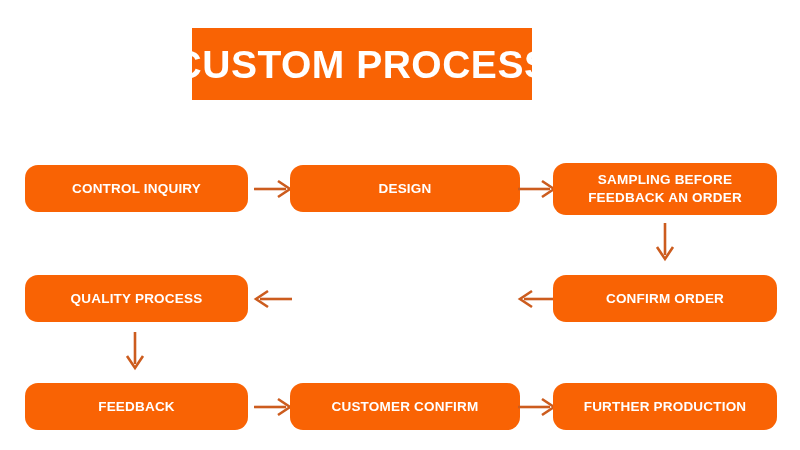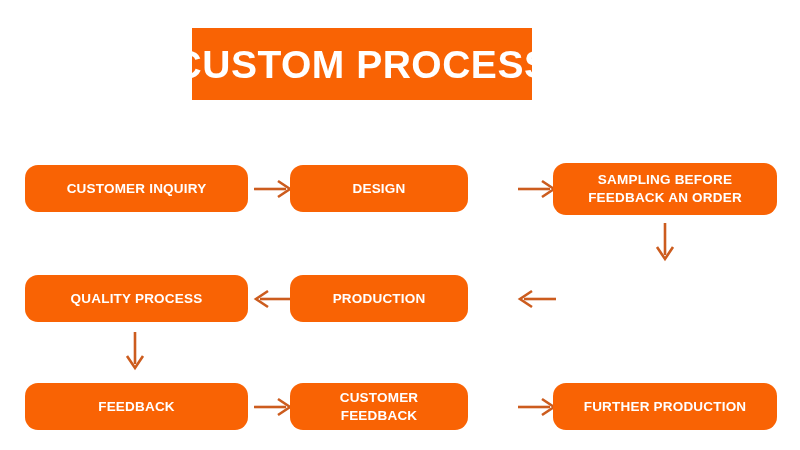--- a/index.html
+++ b/index.html
@@ -62,21 +62,21 @@
     text-align: center;
     line-height: 1.28;
     letter-spacing: 0.2px;
   }
   .pill.two-line .pill-text {
     line-height: 1.3;
   }
 
   
   .col-a { left: 25px;  width: 223px; }
-  .col-b { left: 290px; width: 178px; justify-content: center; }
+  .col-b { left: 290px; width: 230px; justify-content: center; }
   .col-c { left: 553px; width: 224px; }
 
   .row-1 { top: 165px; height: 47px; }
   .row-1.tall { top: 163px; height: 52px; align-items: center; }
   .row-2 { top: 275px; height: 47px; }
   .row-3 { top: 383px; height: 47px; }
 
   
   .arrow {
     position: absolute;
@@ -104,21 +104,21 @@
 </head>
 <body>
 
 <div id="canvas">
 
   <div class="title-banner">
     <span class="title-text">CUSTOM PROCESS</span>
   </div>
 
   <div class="pill col-a row-1">
-    <span class="pill-text">CUSTOMER INQUIRY</span>
+    <span class="pill-text">CONTROL INQUIRY</span>
   </div>
 
   <div class="arrow arrow-h ah-r1-1">
     <svg width="42" height="22" viewBox="0 0 42 22" fill="none" aria-hidden="true">
       <path d="M2 11 H34" stroke="currentColor" stroke-width="2.6" stroke-linecap="butt"></path>
       <path d="M26 3 L38 11 L26 19" stroke="currentColor" stroke-width="2.6" fill="none" stroke-linecap="butt" stroke-linejoin="miter"></path>
     </svg>
   </div>
 
   <div class="pill col-b row-1">
@@ -150,52 +150,52 @@
     <span class="pill-text">QUALITY PROCESS</span>
   </div>
 
   <div class="arrow arrow-h ah-r2-1">
     <svg width="42" height="22" viewBox="0 0 42 22" fill="none" aria-hidden="true">
       <path d="M40 11 H8" stroke="currentColor" stroke-width="2.6" stroke-linecap="butt"></path>
       <path d="M16 3 L4 11 L16 19" stroke="currentColor" stroke-width="2.6" fill="none" stroke-linecap="butt" stroke-linejoin="miter"></path>
     </svg>
   </div>
 
-  <div class="pill col-b row-2">
-    <span class="pill-text">PRODUCTION</span>
-  </div>
 
   <div class="arrow arrow-h ah-r2-2">
     <svg width="42" height="22" viewBox="0 0 42 22" fill="none" aria-hidden="true">
       <path d="M40 11 H8" stroke="currentColor" stroke-width="2.6" stroke-linecap="butt"></path>
       <path d="M16 3 L4 11 L16 19" stroke="currentColor" stroke-width="2.6" fill="none" stroke-linecap="butt" stroke-linejoin="miter"></path>
     </svg>
   </div>
 
+  <div class="pill col-c row-2">
+    <span class="pill-text">CONFIRM ORDER</span>
+  </div>
 
   <div class="arrow arrow-v av-left">
     <svg width="22" height="42" viewBox="0 0 22 42" fill="none" aria-hidden="true">
       <path d="M11 2 V34" stroke="currentColor" stroke-width="2.6" stroke-linecap="butt"></path>
       <path d="M3 26 L11 38 L19 26" stroke="currentColor" stroke-width="2.6" fill="none" stroke-linecap="butt" stroke-linejoin="miter"></path>
     </svg>
   </div>
 
   <div class="pill col-a row-3">
     <span class="pill-text">FEEDBACK</span>
   </div>
 
   <div class="arrow arrow-h ah-r3-1">
     <svg width="42" height="22" viewBox="0 0 42 22" fill="none" aria-hidden="true">
       <path d="M2 11 H34" stroke="currentColor" stroke-width="2.6" stroke-linecap="butt"></path>
       <path d="M26 3 L38 11 L26 19" stroke="currentColor" stroke-width="2.6" fill="none" stroke-linecap="butt" stroke-linejoin="miter"></path>
     </svg>
   </div>
 
   <div class="pill col-b row-3">
-    <span class="pill-text">CUSTOMER FEEDBACK</span>
+    <span class="pill-text">CUSTOMER CONFIRM</span>
   </div>
 
   <div class="arrow arrow-h ah-r3-2">
     <svg width="42" height="22" viewBox="0 0 42 22" fill="none" aria-hidden="true">
       <path d="M2 11 H34" stroke="currentColor" stroke-width="2.6" stroke-linecap="butt"></path>
       <path d="M26 3 L38 11 L26 19" stroke="currentColor" stroke-width="2.6" fill="none" stroke-linecap="butt" stroke-linejoin="miter"></path>
     </svg>
   </div>
 
   <div class="pill col-c row-3">

